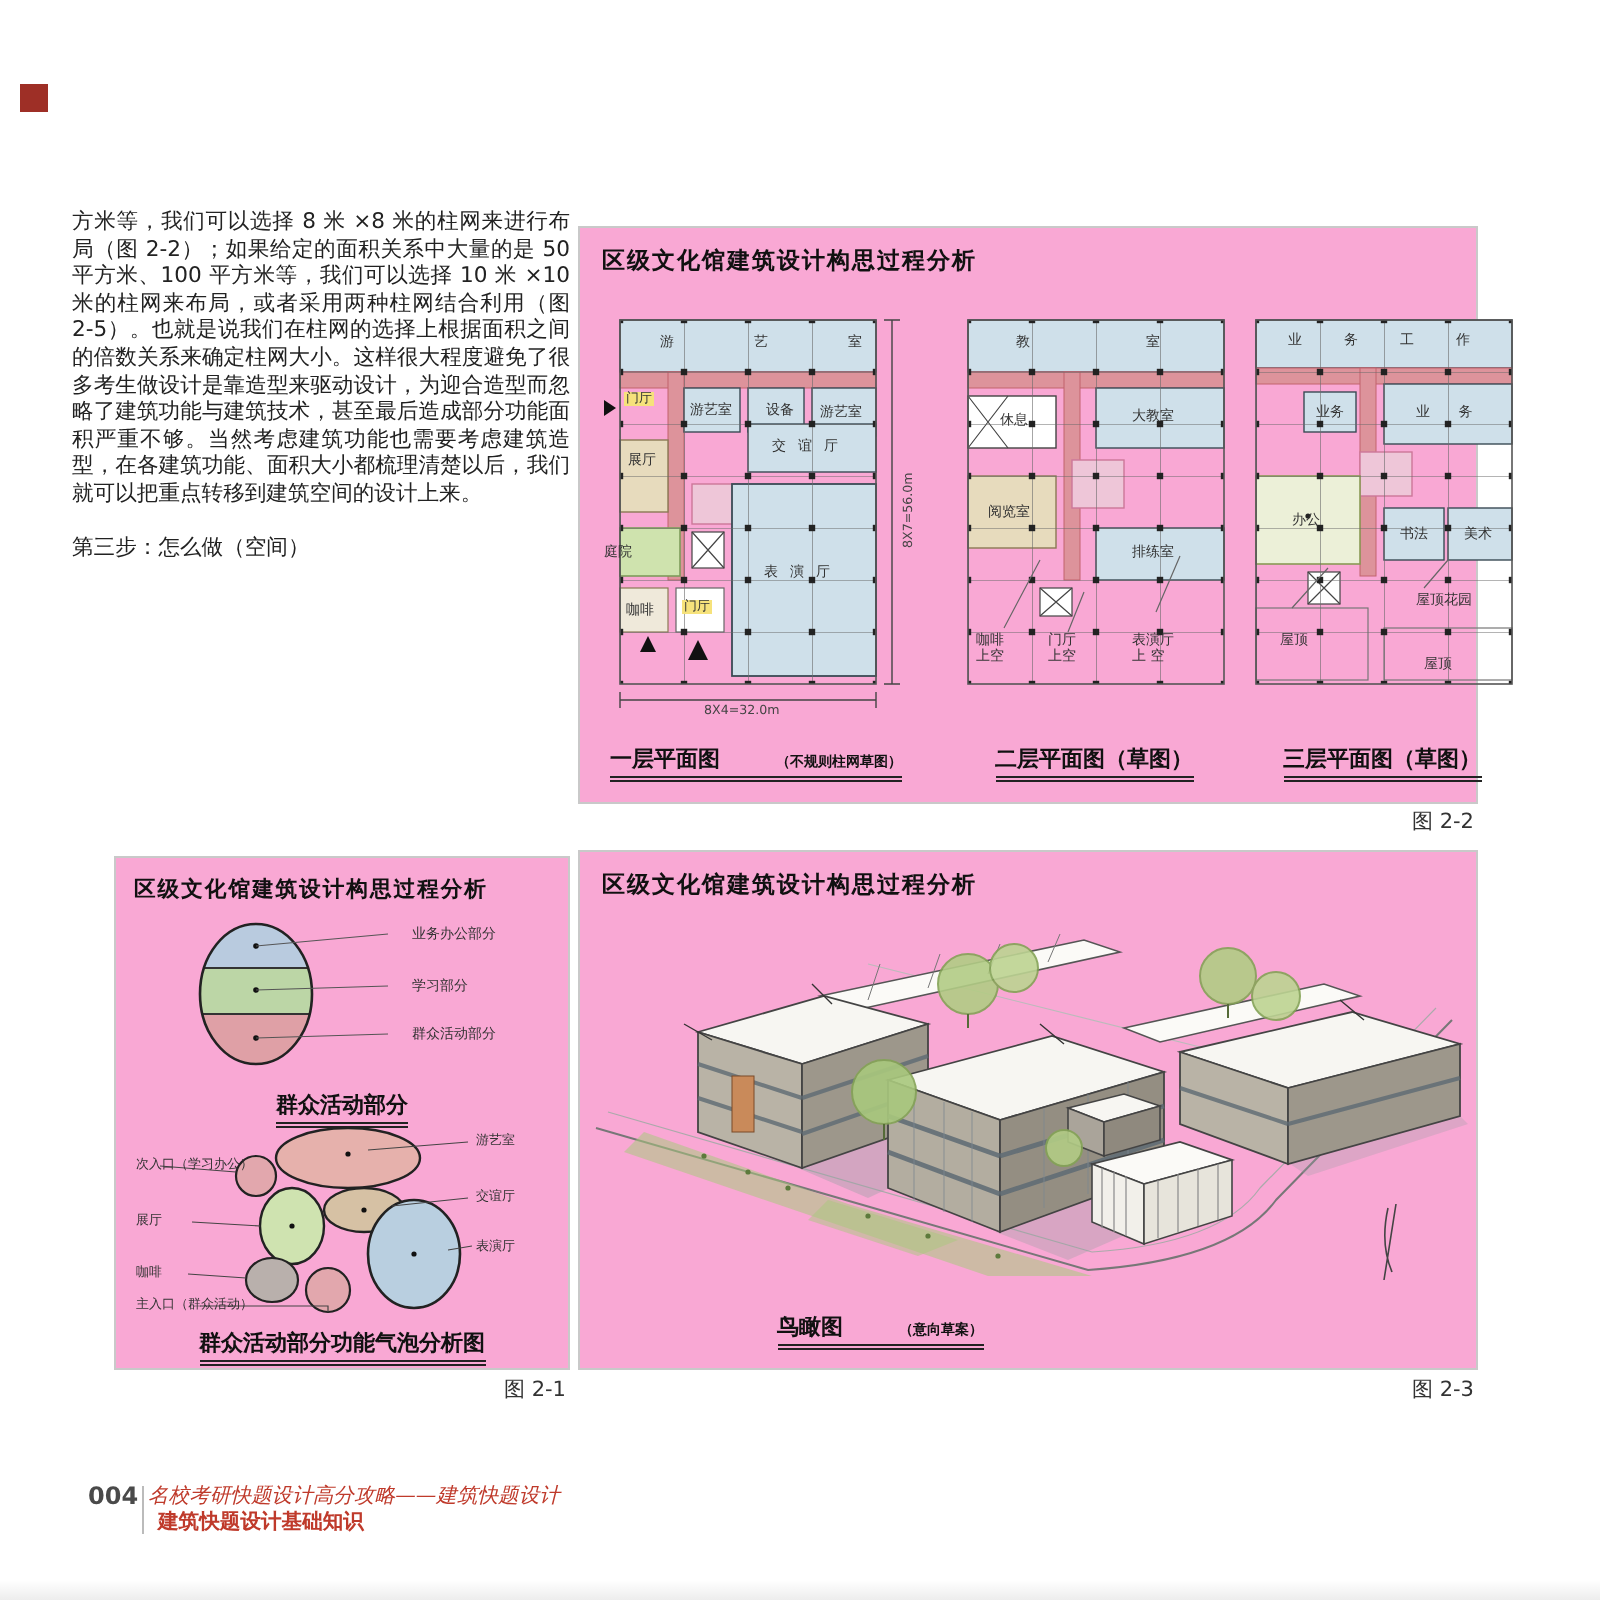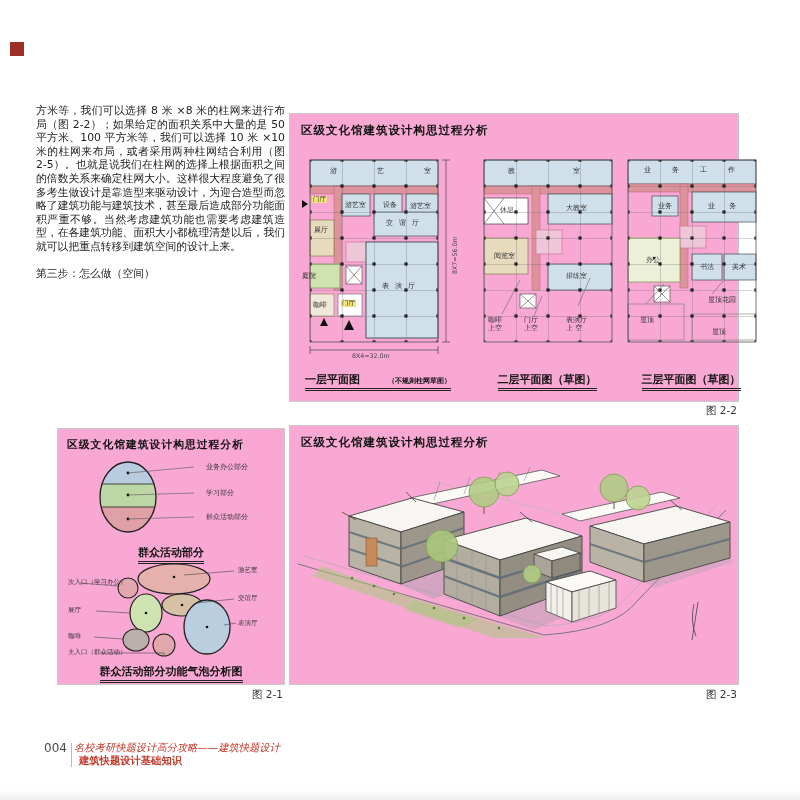--- a/index.html
+++ b/index.html
@@ -37,21 +37,21 @@
   .spw{letter-spacing:40px;white-space:nowrap;}
   .spw4{letter-spacing:21px;white-space:nowrap;}
   .spw2{letter-spacing:58px;white-space:nowrap;}
   .sp6{letter-spacing:6px;white-space:nowrap;}
 
   
   .diag-label{position:absolute;font-size:7px;color:#333;white-space:nowrap;}
   .diag-label.sm{font-size:6.5px;}
 
   
-  .footer-num{position:absolute;left:44px;top:741px;font-size:12px;font-weight:normal;color:#4a4a4a;}
+  .footer-num{position:absolute;left:44px;top:741px;font-size:12px;font-weight:bold;color:#4a4a4a;}
   .footer-divider{position:absolute;left:71px;top:743px;width:1px;height:24px;background:#bbb;}
   .footer-line1{position:absolute;left:74px;top:741px;font-size:10.3px;color:#bf3a2b;font-style:italic;}
   .footer-line2{position:absolute;left:79px;top:754px;font-size:10.3px;font-weight:bold;color:#bf3a2b;}
 
   .bottom-shade{position:absolute;left:0;bottom:0;width:800px;height:10px;
                 background:linear-gradient(to bottom,rgba(0,0,0,0),rgba(0,0,0,0.07));}
 </style>
 </head>
 <body>
 
@@ -313,20 +313,23 @@
           <circle cx="100" cy="140" r="1.3"></circle>
         <circle cx="140" cy="154" r="1.3"></circle>
           <circle cx="170" cy="164" r="1.3"></circle>
           <circle cx="205" cy="174" r="1.3"></circle>
       </g>
 
       <path d="M112 38 L122 48 M226 58 L238 68 M376 46 L388 56 M48 58 L62 66" stroke="#333" stroke-width="0.7"></path>
       <path d="M400 150 Q396 168 402 182 M404 148 L398 186" stroke="#444" stroke-width="0.8" fill="none"></path>
     </svg>
 
+    <div class="cap-row" style="left:60px;top:226px;width:180px">
+      <span class="cap-wrap"><span class="cap">鸟瞰图</span><span class="cap-note">（意向草案）</span></span>
+    </div>
   </div>
   <span class="fig-label" style="left:637px;top:688px;width:100px">图 2-3</span>
 
   <span class="footer-num">004</span>
   <div class="footer-divider"></div>
   <span class="footer-line1">名校考研快题设计高分攻略——建筑快题设计</span>
   <span class="footer-line2">建筑快题设计基础知识</span>
 
   <div class="bottom-shade"></div>
 </div>

